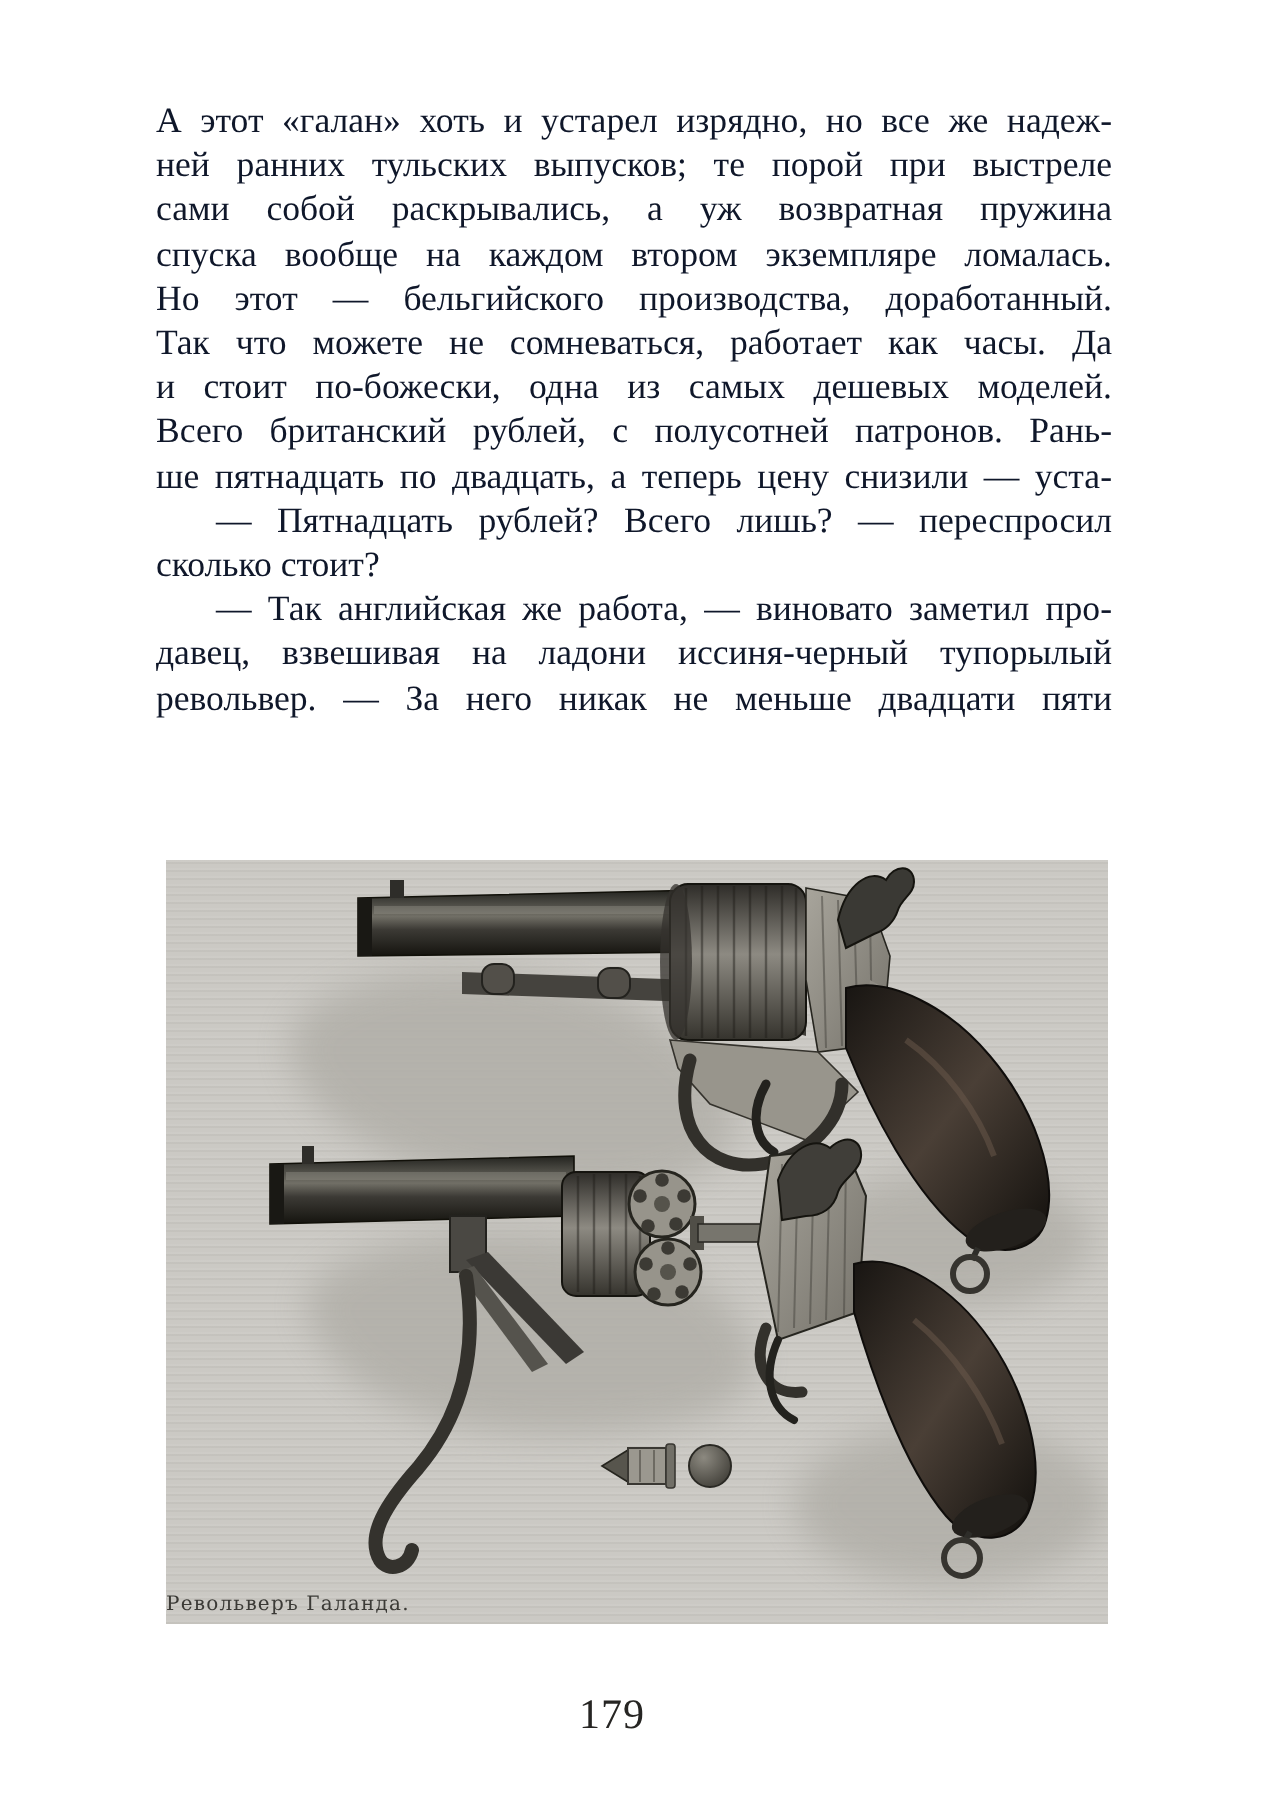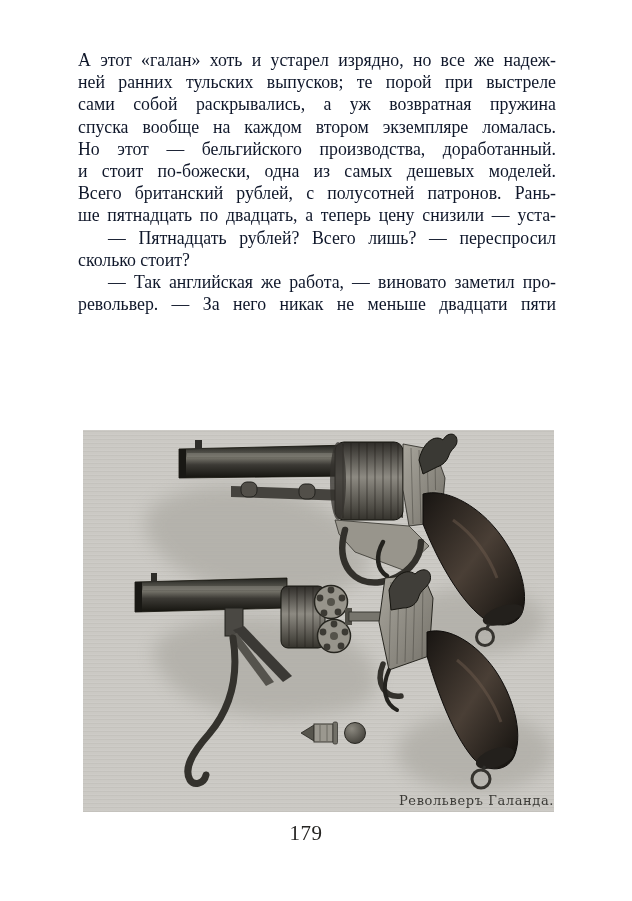--- a/index.html
+++ b/index.html
@@ -36,53 +36,55 @@
       0deg,
       rgba(110,108,100,0.07) 0 1px,
       rgba(255,255,255,0.05) 1px 2px,
       transparent 2px 4px);
     overflow: hidden;
   }
   .illustration svg { display: block; width: 471px; height: 382px; }
   .caption {
     position: absolute;
     left: 0; right: 0; bottom: 4px;
-    text-align: right;
+    text-align: left;
     font-family: "DejaVu Serif", serif;
-    font-size: 13px;
+    font-size: 10px;
     letter-spacing: 0.6px;
     color: #3b3a36;
   }
   .pagenum {
     position: absolute;
-    left: 0; top: 821px;
+    left: 0; top: 845px;
     width: 612px;
     text-align: center;
     font-size: 21px;
     letter-spacing: 0.5px;
     color: #262523;
   }
 </style>
 </head>
 <body>
 
 <div class="page">
 
   <div class="textblock">
     <div class="line j">А этот «галан» хоть и устарел изрядно, но все же надеж-</div>
     <div class="line j">ней ранних тульских выпусков; те порой при выстреле</div>
     <div class="line j">сами собой раскрывались, а уж возвратная пружина</div>
     <div class="line j">спуска вообще на каждом втором экземпляре ломалась.</div>
     <div class="line j">Но этот — бельгийского производства, доработанный.</div>
+    <div class="line j">Так что можете не сомневаться, работает как часы. Да</div>
     <div class="line j">и стоит по-божески, одна из самых дешевых моделей.</div>
     <div class="line j">Всего британский рублей, с полусотней патронов. Рань-</div>
     <div class="line j">ше пятнадцать по двадцать, а теперь цену снизили — уста-</div>
     <div class="line j indent">— Пятнадцать рублей? Всего лишь? — переспросил</div>
     <div class="line">сколько стоит?</div>
     <div class="line j indent">— Так английская же работа, — виновато заметил про-</div>
+    <div class="line j">давец, взвешивая на ладони иссиня-черный тупорылый</div>
     <div class="line j">револьвер. — За него никак не меньше двадцати пяти</div>
   </div>
 
   <figure class="illustration">
     <svg viewBox="0 0 471 382" xmlns="http://www.w3.org/2000/svg">
       <defs>
         <linearGradient id="gunmetal" x1="0" y1="0" x2="0" y2="1">
           <stop offset="0" stop-color="#23231f"></stop>
           <stop offset="0.4" stop-color="#716f66"></stop>
           <stop offset="0.6" stop-color="#3c3a35"></stop>

